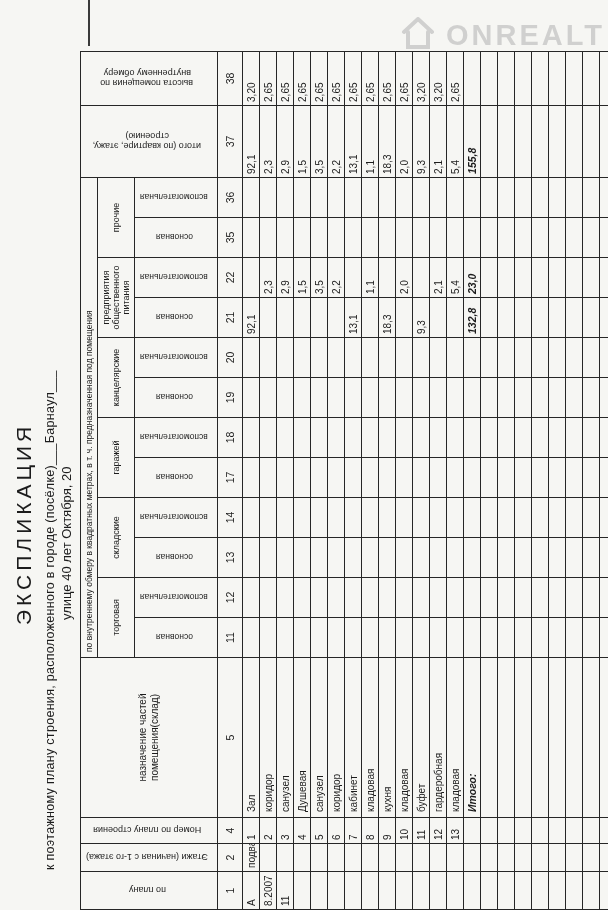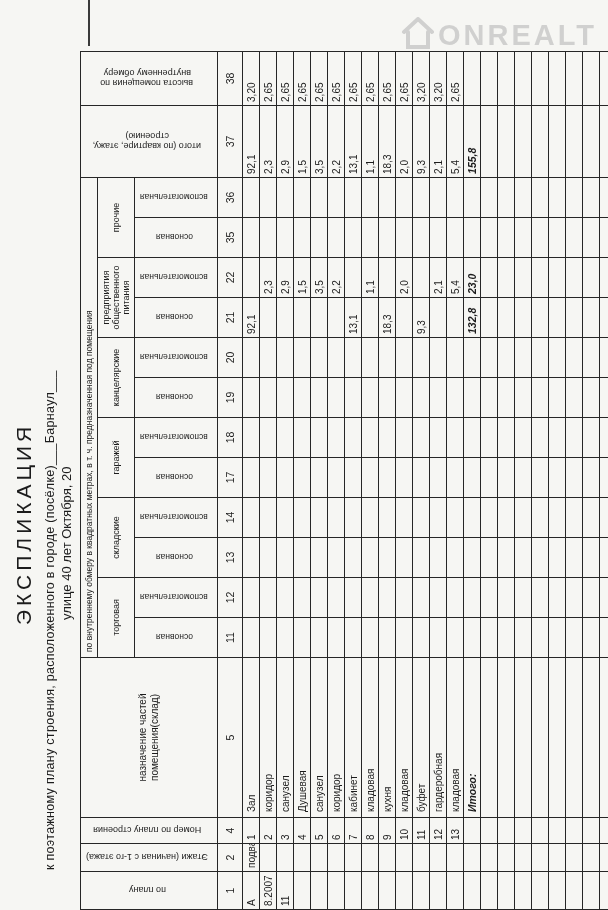--- a/index.html
+++ b/index.html
@@ -32,21 +32,21 @@
     max-height:122px; margin:0 auto;
   }
   tr.h-c .vt { max-height:78px; font-size:8.5px; }
   th.purpose-h { font-size:10px; line-height:12px; text-align:center; padding:2px 8px; }
   tr.h-num td { height:24px; font-size:10.5px; text-align:center; }
   tr.d td { height:16px; font-size:10px; white-space:nowrap; padding:0 0 0 3px; }
   tr.d td.name { padding-left:5px; }
   tr.totals td { font-style:italic; font-weight:600; font-size:10.5px; }
   
   .watermark {
-    position:absolute; left:398px; top:14px; display:flex; align-items:center; 
+    position:absolute; left:398px; top:14px; display:flex; align-items:center; gap:8px;
     opacity:0.65; z-index:5;
   }
   .watermark .brand {
     font-size:29px; font-weight:bold; letter-spacing:3px; color:#bdbdbd;
   }
   .artifact-line { position:absolute; left:88px; top:0; width:2px; height:46px; background:#3a3a3a; z-index:4; }
 </style>
 </head>
 <body>
 

